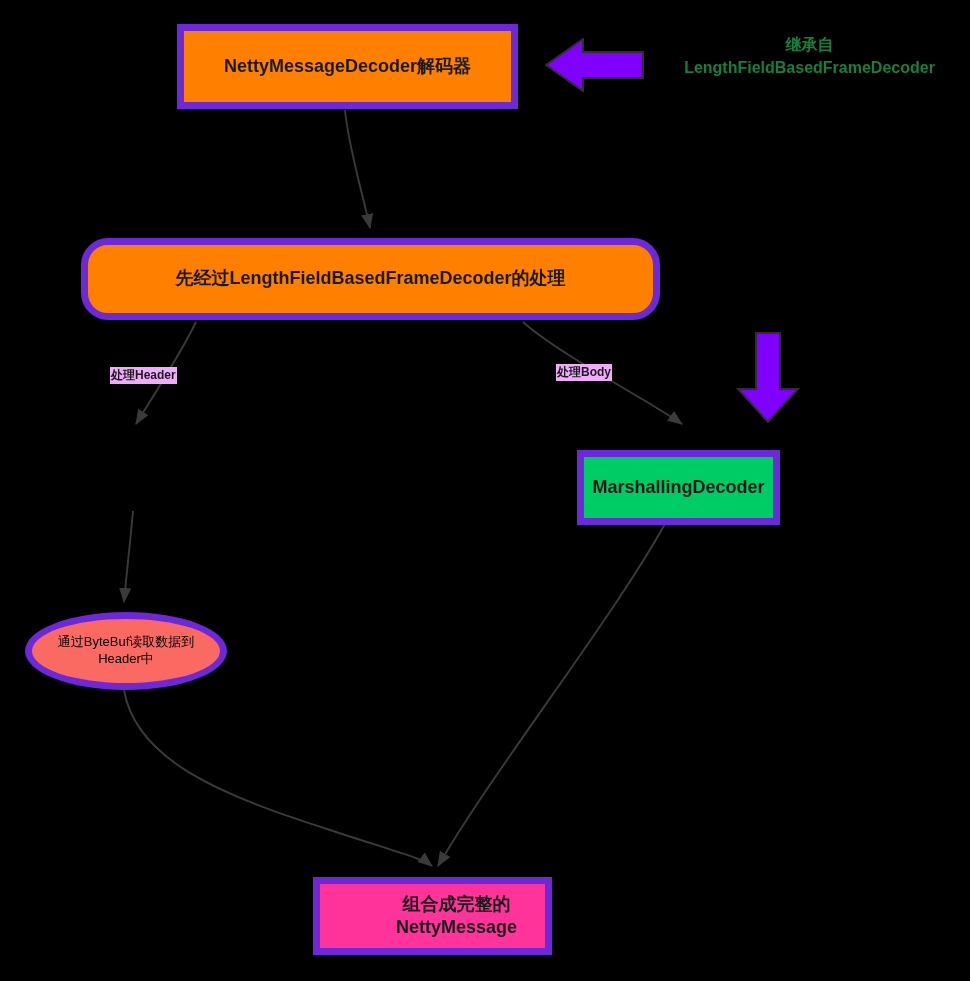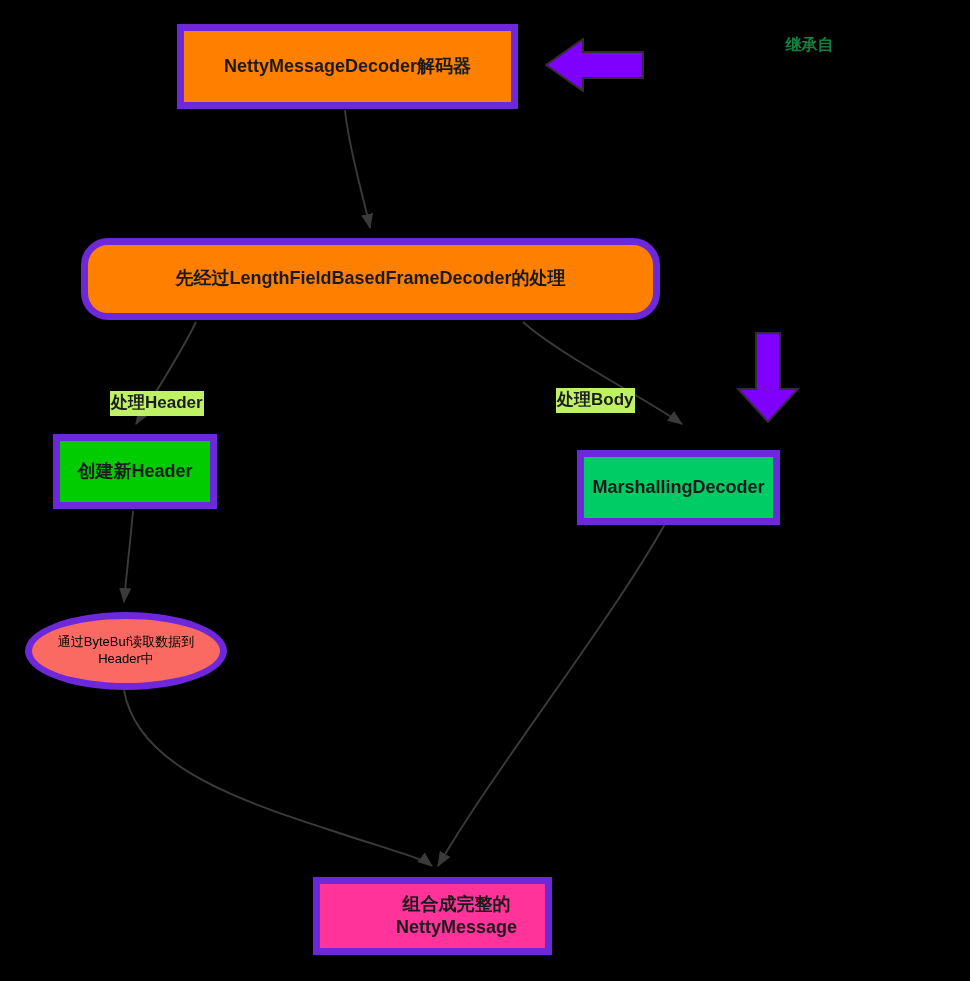--- a/index.html
+++ b/index.html
@@ -41,29 +41,28 @@
   .node-spring  { background: #00cc66; }
   .node-pink    { background: #ff3399; }
   .node-ellipse {
     background: #fa6962;
     border-radius: 50%;
     font-weight: normal;
     color: #000000;
   }
   .edge-label {
     position: absolute;
-    background: #bef264;
+    background: #f0abfc;
     color: #1c1c1c;
     font-weight: bold;
-    font-size: 17px;
+    font-size: 12px;
     line-height: 1.45;
     padding: 0 1px;
     white-space: nowrap;
     z-index: 4;
-    margin-top: 24px;
   }
   .annotation {
     position: absolute;
     color: #15803d;
     font-weight: bold;
     font-size: 16px;
     line-height: 1.45;
     text-align: center;
     white-space: nowrap;
     z-index: 4;
@@ -96,23 +95,20 @@
   </svg>
 
   <div class="node node-orange" style="left:177px; top:24px; width:341px; height:85px; font-size:18px;">
     <span>NettyMessageDecoder解码器</span>
   </div>
 
   <div class="node node-orange" style="left:81px; top:238px; width:579px; height:82px; font-size:18px;border-radius:27px;">
     <span>先经过LengthFieldBasedFrameDecoder的处理</span>
   </div>
 
-  <div class="node node-green" style="left:53px; top:434px; width:164px; height:75px; font-size:18px;">
-    <span>创建新Header</span>
-  </div>
 
   <div class="node node-spring" style="left:577px; top:434px; width:203px; height:75px; font-size:18px;margin-top:16px;">
     <span>MarshallingDecoder</span>
   </div>
 
   <div class="node node-ellipse" style="left:25px; top:612px; width:202px; height:78px; font-size:13px;">
     <span style="white-space:pre-line;">通过ByteBuf读取数据到
 Header中</span>
   </div>
 
@@ -124,20 +120,21 @@
   <div class="edge-label" style="left:110px; top:367px;">
     <span>处理Header</span>
   </div>
 
   <div class="edge-label" style="left:556px; top:364px;">
     <span>处理Body</span>
   </div>
 
   <div class="annotation" style="left:672px; top:33px; width:275px;">
     <div>继承自</div>
+    <div>LengthFieldBasedFrameDecoder</div>
   </div>
 
 
   <svg class="big-arrow" style="left:545px; top:38px;" width="99" height="54" viewBox="0 0 99 54" xmlns="http://www.w3.org/2000/svg">
     <path d="M 1,27 L 38,1 L 38,14 L 98,14 L 98,40 L 38,40 L 38,53 Z" fill="#8000ff" stroke="#2f2f2f" stroke-width="2" stroke-linejoin="miter"></path>
   </svg>
 
   <svg class="big-arrow" style="left:736px; top:332px;" width="64" height="91" viewBox="0 0 64 91" xmlns="http://www.w3.org/2000/svg">
     <path d="M 20,1 L 44,1 L 44,57 L 62,57 L 32,90 L 2,57 L 20,57 Z" fill="#8000ff" stroke="#2f2f2f" stroke-width="2" stroke-linejoin="miter"></path>
   </svg>

